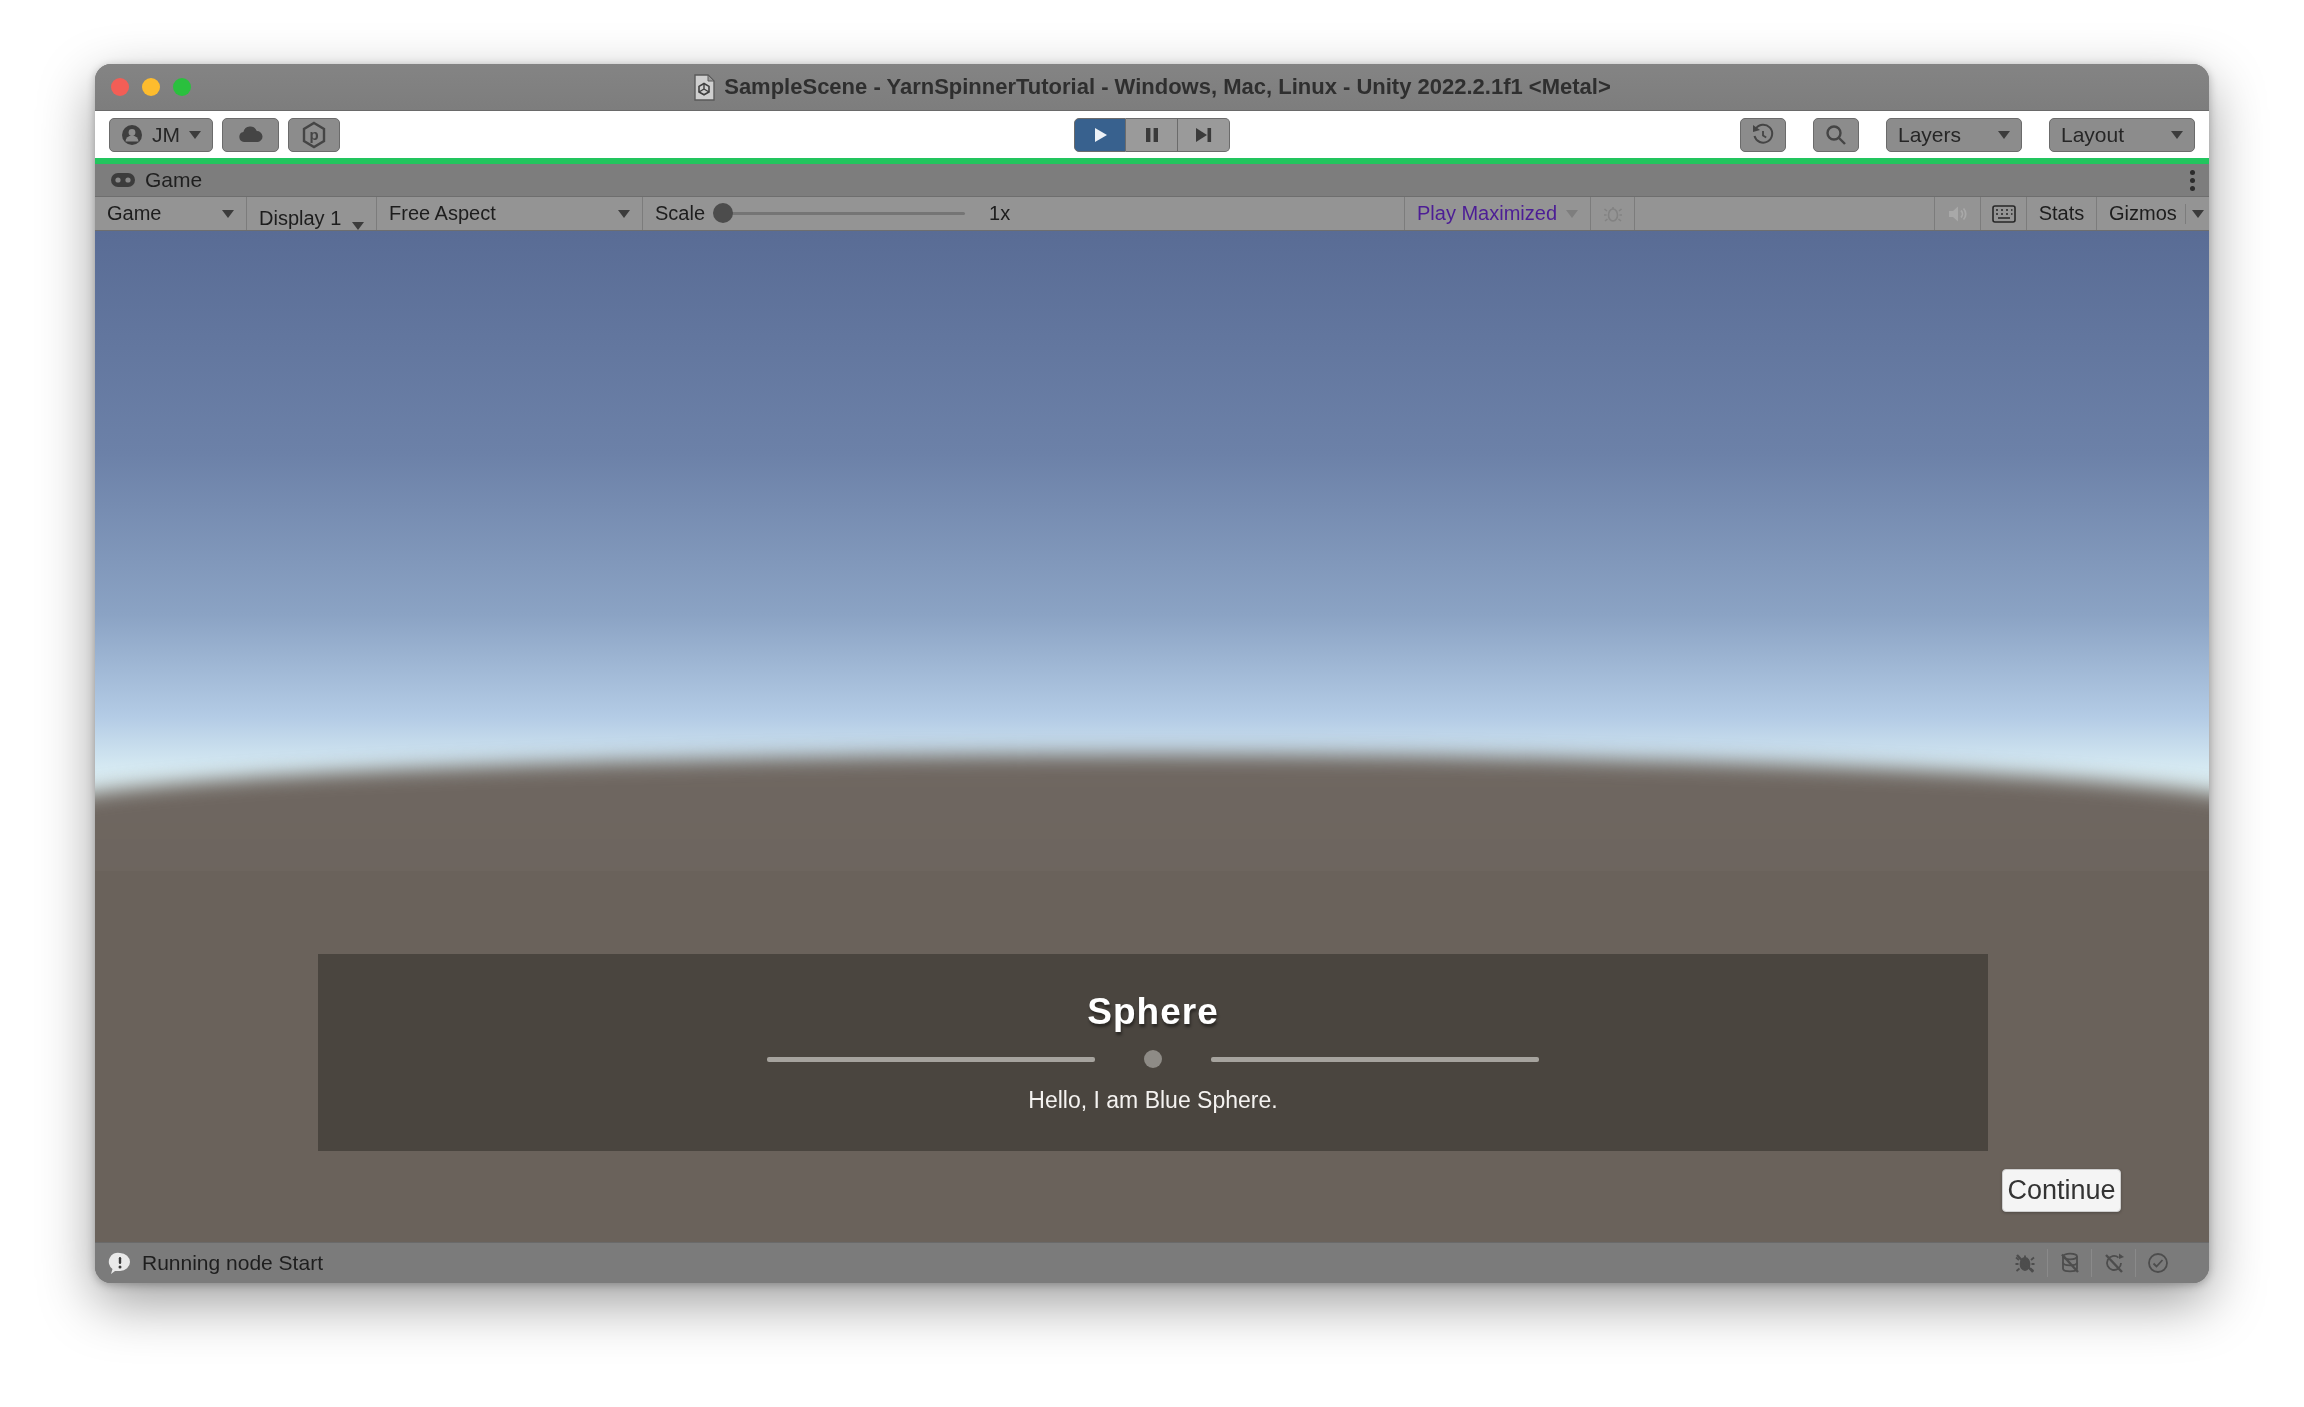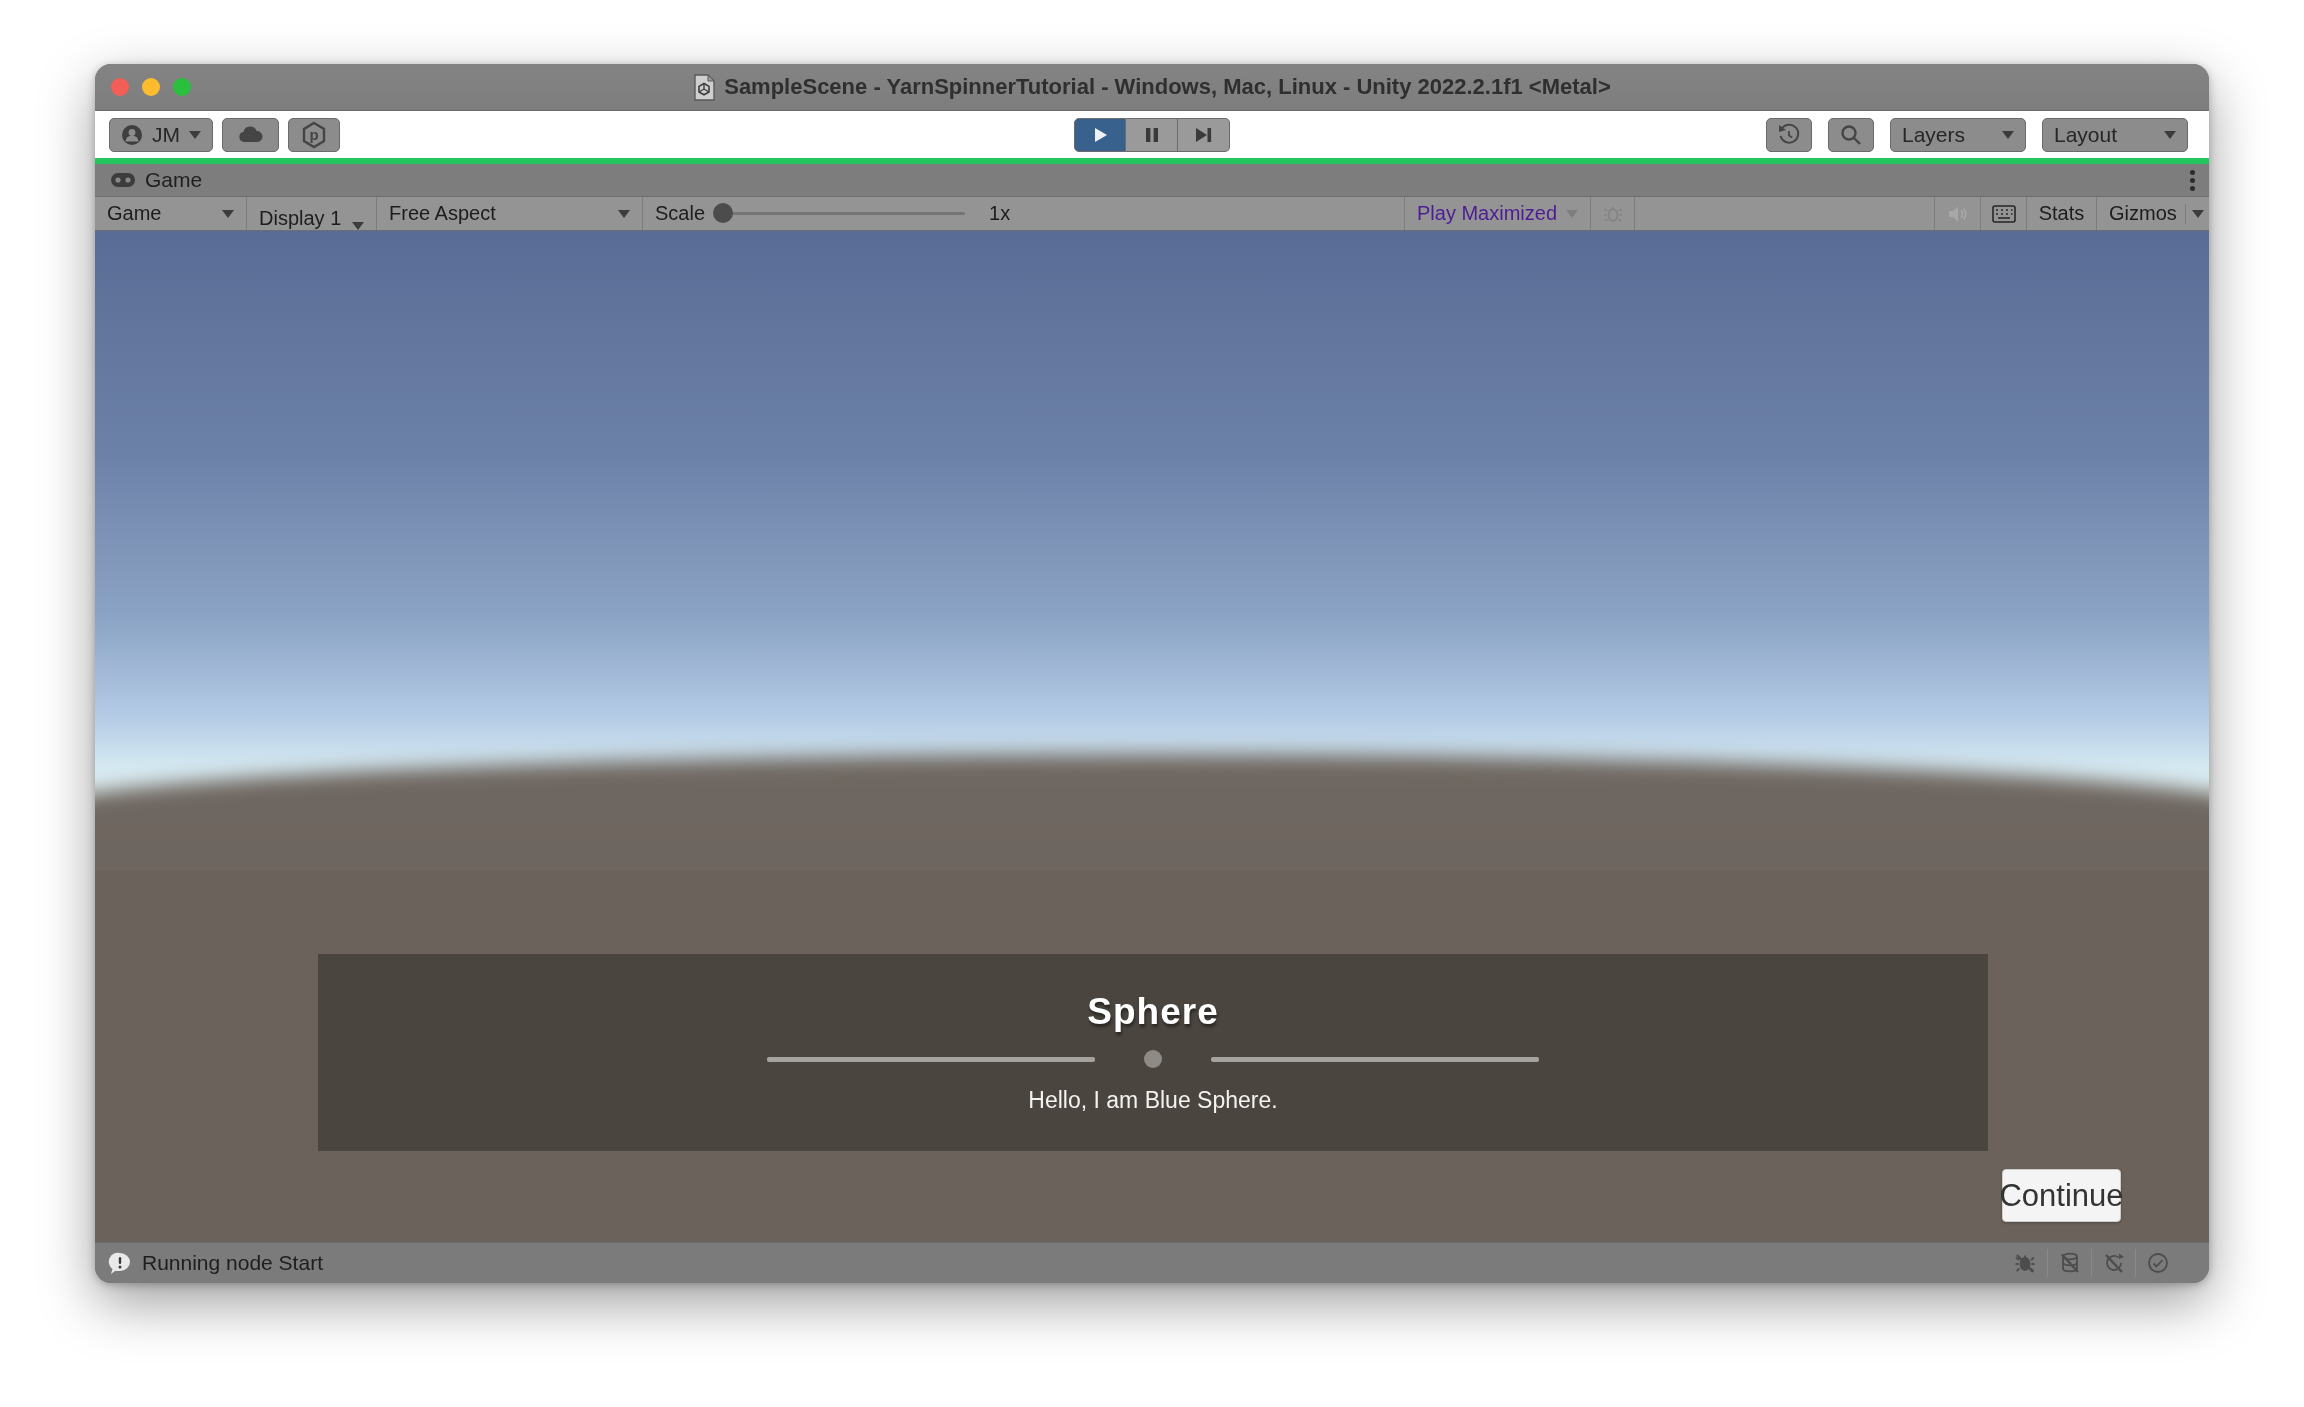--- a/index.html
+++ b/index.html
@@ -29,21 +29,21 @@
   .chev { width:0; height:0; border-left:6px solid transparent; border-right:6px solid transparent;
           border-top:8px solid #3c3c3c; }
   .chev.dim { border-top-color:#7e7e7e; }
   .playgroup { position:absolute; left:50%; transform:translateX(-50%); display:flex; }
   .pbtn { width:52px; height:34px; background:#9a9a9a; border:1px solid #6b6b6b;
           display:flex; align-items:center; justify-content:center; color:#3a3a3a; }
   .pbtn.first { border-radius:5px 0 0 5px; }
   .pbtn.last  { border-radius:0 5px 5px 0; border-left:none; }
   .pbtn.mid   { border-left:none; }
   .pbtn.active { background:#38618e; color:#eef2f7; }
-  .tgroup-right { position:absolute; right:21px; display:flex; gap:16px; align-items:flex-end; }
+  .tgroup-right { position:absolute; right:14px; display:flex; gap:27px; align-items:flex-end; }
   .tbtn.square { width:46px; justify-content:center; padding:0; }
   .tbtn.drop { justify-content:space-between; }
   .tbtn.layers { width:136px; } .tbtn.layout { width:146px; }
 
   
   .tabbar { flex:0 0 33px; background:#7d7d7d; border-bottom:1px solid #6e6e6e;
             display:flex; align-items:center; color:#1f1f1f; font-size:21px; }
   .game-tab { display:flex; align-items:center; gap:9px; padding:0 15px; height:100%; }
   .kebab { margin-left:auto; margin-right:14px; color:#2c2c2c; font-size:22px; letter-spacing:0;
            line-height:10px; display:flex; flex-direction:column; gap:3px; }
@@ -82,23 +82,23 @@
   .dialog-box { position:absolute; left:223px; top:723px; width:1670px; height:197px;
                 background:#4a453f; display:flex; flex-direction:column; align-items:center;
                 justify-content:center; }
   .speaker-name { color:#ffffff; font-size:37px; font-weight:bold; letter-spacing:1px;
                   text-shadow:1px 3px 3px rgba(0,0,0,.45); }
   .divider { display:flex; align-items:center; gap:49px; margin-top:17px; }
   .dline { width:328px; height:5px; background:#a6a39e; border-radius:2px; }
   .ddot { width:18px; height:18px; border-radius:50%; background:#8e8b86; }
   .dialog-line { color:#f4f2f0; font-size:23px; margin-top:19px; }
 
-  .continue-btn { position:absolute; left:1907px; top:938px; width:119px; height:53px;
+  .continue-btn { position:absolute; left:1907px; top:938px; width:119px; height:43px;
                   background:#f4f4f4; border:1px solid #cfcfcf; border-radius:4px;
-                  color:#333333; font-size:31px; display:flex; align-items:center;
+                  color:#333333; font-size:27px; display:flex; align-items:center;
                   justify-content:center; box-shadow:0 1px 3px rgba(0,0,0,.25); }
 
   
   .statusbar { flex:0 0 41px; background:#7b7b7b; border-top:1px solid #6a6a6a;
                display:flex; align-items:center; color:#1e1e1e; font-size:21px;gap:25px; }
   .status-left { display:flex; align-items:center; gap:10px; margin-left:13px; }
   .status-icons { margin-left:auto; margin-right:30px; display:flex; align-items:center; }
   .sicon { width:44px; height:28px; display:flex; align-items:center; justify-content:center;
            color:#4d4d4d; border-left:1px solid #8a8a8a; }
   .sicon.firsti { border-left:none; }

